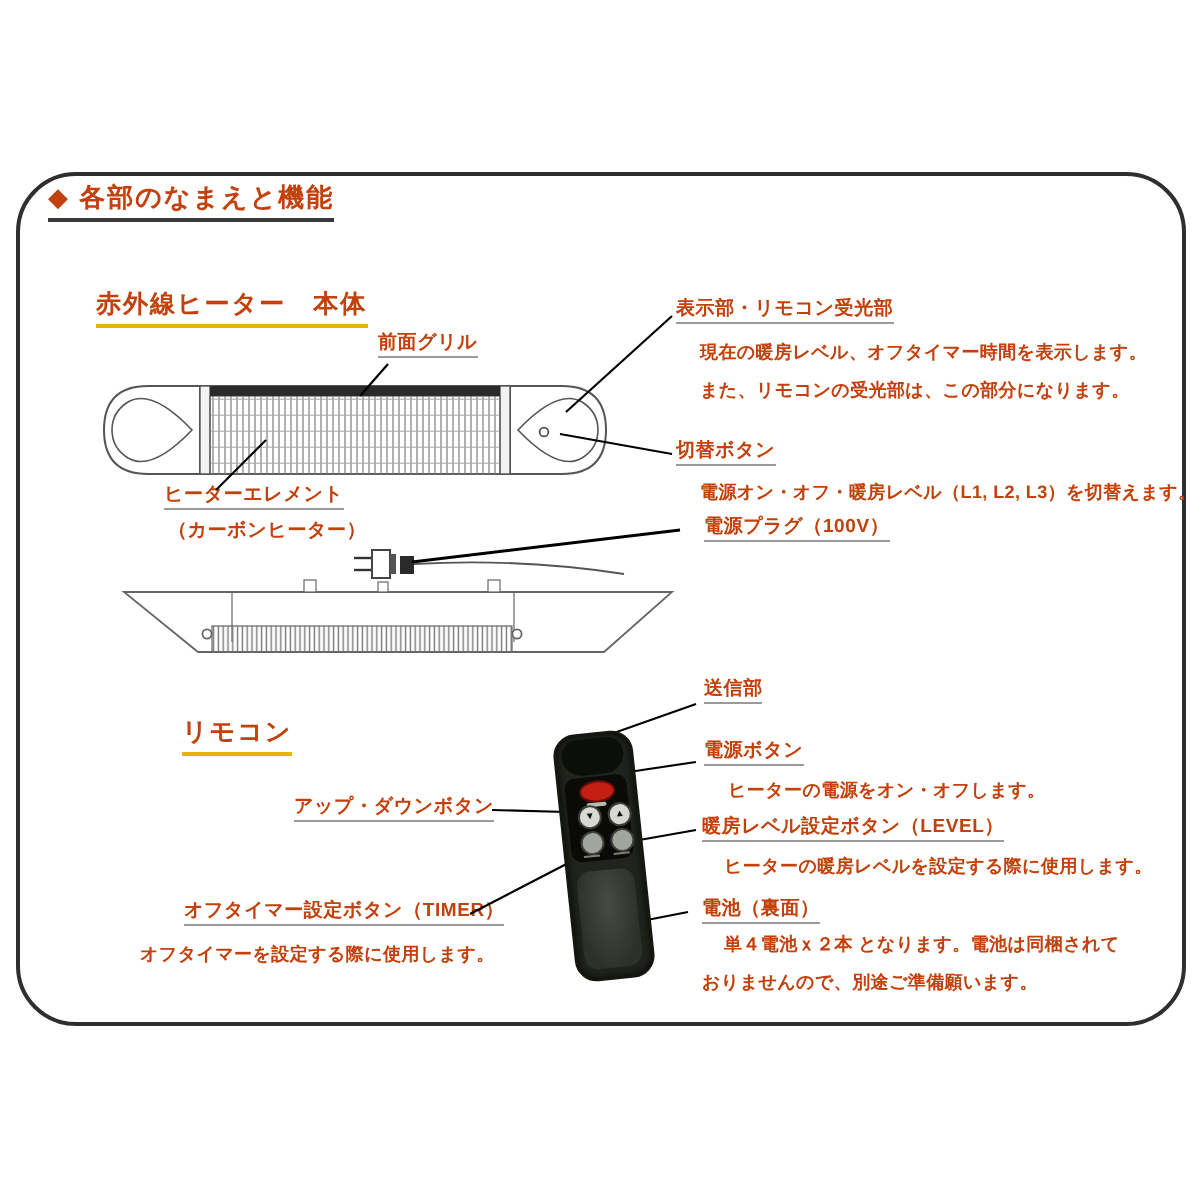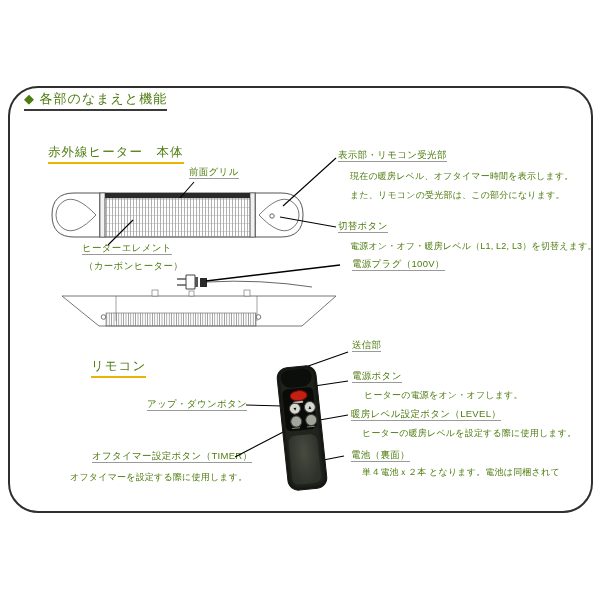--- a/index.html
+++ b/index.html
@@ -1,20 +1,20 @@
 <!DOCTYPE html>
 <html><head>
 <meta charset="utf-8">
 <style>
   html,body{margin:0;padding:0;background:#fff;}
   .page{position:relative;width:600px;height:600px;background:#ffffff;overflow:hidden;
         font-family:"Liberation Sans","DejaVu Sans",sans-serif;color:#1a1a1a;}
   .frame{position:absolute;left:8px;top:86px;width:581px;height:423px;
          border:2px solid #2f2f2f;border-radius:30px;background:#fff;}
-  .t{position:absolute;white-space:nowrap;font-weight:normal;color:#4d7c0f;line-height:1.1;}
+  .t{position:absolute;white-space:nowrap;font-weight:bold;color:#c2410c;line-height:1.1;}
   .title{left:24px;top:92px;font-size:13px;letter-spacing:1px;
          border-bottom:2px solid #3a3a3a;padding-bottom:3px;}
   .h{font-size:12.5px;letter-spacing:1px;border-bottom:2px solid #eab308;padding-bottom:2px;}
   .u{border-bottom:1px solid #9a9a9a;padding-bottom:1px;}
   .s95{font-size:9.5px;letter-spacing:0.3px;text-align:right;}
   .s9{font-size:9px;letter-spacing:0.2px;}
   svg.overlay{position:absolute;left:0;top:0;pointer-events:none;}
   
   .remote{position:absolute;left:282px;top:366px;width:38px;height:122px;
           background:#20241d;border:1px solid #151811;border-radius:11px;
@@ -60,20 +60,21 @@
   <div class="t s95 u" style="left:147px;top:399px;">アップ・ダウンボタン</div>
   <div class="t s95 u" style="left:92px;top:451px;">オフタイマー設定ボタン（TIMER）</div>
   <div class="t s9" style="left:70px;top:473px;">オフタイマーを設定する際に使用します。</div>
   <div class="t s95 u" style="left:352px;top:340px;">送信部</div>
   <div class="t s95 u" style="left:352px;top:371px;">電源ボタン</div>
   <div class="t s9" style="left:364px;top:391px;">ヒーターの電源をオン・オフします。</div>
   <div class="t s95 u" style="left:351px;top:409px;">暖房レベル設定ボタン（LEVEL）</div>
   <div class="t s9" style="left:362px;top:429px;text-align:right;">ヒーターの暖房レベルを設定する際に使用します。</div>
   <div class="t s95 u" style="left:351px;top:450px;">電池（裏面）</div>
   <div class="t s9" style="left:362px;top:468px;">単４電池ｘ２本 となります。電池は同梱されて</div>
+  <div class="t s9" style="left:351px;top:487px;">おりませんので、別途ご準備願います。</div>
 
   <svg class="overlay" width="600" height="600" viewBox="0 0 600 600">
     <defs>
       <pattern id="grillpat" width="3" height="8" patternUnits="userSpaceOnUse">
         <path d="M1.5 0 V8" stroke="#8f8f8f" stroke-width="0.7"></path>
         <path d="M0 7.6 H3" stroke="#a5a5a5" stroke-width="0.5"></path>
       </pattern>
       <pattern id="combpat" width="2.4" height="13" patternUnits="userSpaceOnUse">
         <path d="M1.2 0 V13" stroke="#777" stroke-width="0.7"></path>
       </pattern>

